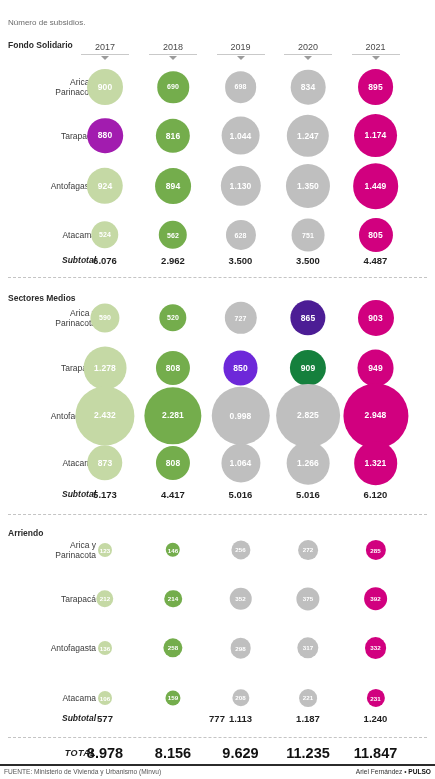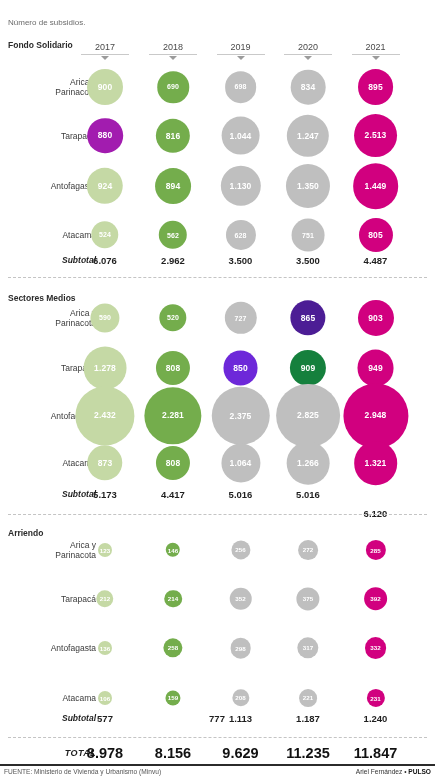--- a/index.html
+++ b/index.html
@@ -128,21 +128,21 @@
       <div class="bubble small" style="left: 240.5px; top: 87px; width: 31.7036px; height: 31.7036px; background: rgb(191, 191, 191);">698</div>
       <div class="bubble" style="left: 308px; top: 87px; width: 34.6549px; height: 34.6549px; background: rgb(191, 191, 191);">834</div>
       <div class="bubble" style="left: 375.5px; top: 87px; width: 35.8999px; height: 35.8999px; background: rgb(209, 0, 127);">895</div>
       <div class="rowlabel" style="top: 135.5px;">
         <div>Tarapacá</div>
       </div>
       <div class="bubble" style="left: 105px; top: 135.5px; width: 35.5978px; height: 35.5978px; background: #a21caf;">880</div>
       <div class="bubble" style="left: 173px; top: 135.5px; width: 34.2789px; height: 34.2789px; background: rgb(116, 173, 76);">816</div>
       <div class="bubble" style="left: 240.5px; top: 135.5px; width: 38.7732px; height: 38.7732px; background: rgb(191, 191, 191);">1.044</div>
       <div class="bubble" style="left: 308px; top: 135.5px; width: 42.3755px; height: 42.3755px; background: rgb(191, 191, 191);">1.247</div>
-      <div class="bubble" style="left: 375.5px; top: 135.5px; width: 43.8944px; height: 43.8944px; background: rgb(209, 0, 127);">2.513</div>
+      <div class="bubble" style="left: 375.5px; top: 135.5px; width: 43.8944px; height: 43.8944px; background: rgb(209, 0, 127);">1.174</div>
       <div class="rowlabel" style="top: 186px;">
         <div>Antofagasta</div>
       </div>
       <div class="bubble" style="left: 105px; top: 186px; width: 36.4768px; height: 36.4768px; background: rgb(197, 217, 165);">924</div>
       <div class="bubble" style="left: 173px; top: 186px; width: 35.8798px; height: 35.8798px; background: rgb(116, 173, 76);">894</div>
       <div class="bubble" style="left: 240.5px; top: 186px; width: 40.3386px; height: 40.3386px; background: rgb(191, 191, 191);">1.130</div>
       <div class="bubble" style="left: 308px; top: 186px; width: 44.0908px; height: 44.0908px; background: rgb(191, 191, 191);">1.350</div>
       <div class="bubble" style="left: 375.5px; top: 186px; width: 45.6789px; height: 45.6789px; background: rgb(209, 0, 127);">1.449</div>
       <div class="rowlabel" style="top: 235px;">
         <div>Atacama</div>
@@ -175,37 +175,37 @@
       <div class="bubble" style="left: 105px; top: 368px; width: 42.899px; height: 42.899px; background: rgb(197, 217, 165);">1.278</div>
       <div class="bubble" style="left: 173px; top: 368px; width: 34.1104px; height: 34.1104px; background: rgb(116, 173, 76);">808</div>
       <div class="bubble" style="left: 240.5px; top: 368px; width: 34.9857px; height: 34.9857px; background: #6d28d9;">850</div>
       <div class="bubble" style="left: 308px; top: 368px; width: 36.1796px; height: 36.1796px; background: #15803d;">909</div>
       <div class="bubble" style="left: 375.5px; top: 368px; width: 36.967px; height: 36.967px; background: rgb(209, 0, 127);">949</div>
       <div class="rowlabel" style="top: 415.5px;">
         <div>Antofagasta</div>
       </div>
       <div class="bubble" style="left: 105px; top: 415.5px; width: 59.1784px; height: 59.1784px; background: rgb(197, 217, 165);">2.432</div>
       <div class="bubble" style="left: 173px; top: 415.5px; width: 57.3118px; height: 57.3118px; background: rgb(116, 173, 76);">2.281</div>
-      <div class="bubble" style="left: 240.5px; top: 415.5px; width: 58.4808px; height: 58.4808px; background: rgb(191, 191, 191);">2.375</div>
+      <div class="bubble" style="left: 240.5px; top: 415.5px; width: 58.4808px; height: 58.4808px; background: rgb(191, 191, 191);">0.998</div>
       <div class="bubble" style="left: 308px; top: 415.5px; width: 63.7809px; height: 63.7809px; background: rgb(191, 191, 191);">2.825</div>
       <div class="bubble" style="left: 375.5px; top: 415.5px; width: 65.1546px; height: 65.1546px; background: rgb(209, 0, 127);">2.948</div>
       <div class="rowlabel" style="top: 463px;">
         <div>Atacama</div>
       </div>
       <div class="bubble" style="left: 105px; top: 463px; width: 35.4559px; height: 35.4559px; background: rgb(197, 217, 165);">873</div>
       <div class="bubble" style="left: 173px; top: 463px; width: 34.1104px; height: 34.1104px; background: rgb(116, 173, 76);">808</div>
       <div class="bubble" style="left: 240.5px; top: 463px; width: 39.1428px; height: 39.1428px; background: rgb(191, 191, 191);">1.064</div>
       <div class="bubble" style="left: 308px; top: 463px; width: 42.6971px; height: 42.6971px; background: rgb(191, 191, 191);">1.266</div>
       <div class="bubble" style="left: 375.5px; top: 463px; width: 43.6147px; height: 43.6147px; background: rgb(209, 0, 127);">1.321</div>
       <div class="sublabel" style="top: 494px;">Subtotal</div>
       <div class="subval" style="left: 105px; top: 494px;">5.173</div>
       <div class="subval" style="left: 173px; top: 494px;">4.417</div>
       <div class="subval" style="left: 240.5px; top: 494px;">5.016</div>
       <div class="subval" style="left: 308px; top: 494px;">5.016</div>
-      <div class="subval" style="left: 375.5px; top: 494px; margin-top: 19px;">6.120</div>
+      <div class="subval" style="left: 375.5px; top: 494px;">6.120</div>
       <div class="divider" style="top: 514px;"></div>
       <div class="seclabel" style="top: 528px;">Arriendo</div>
       <div class="rowlabel" style="top: 550px;">
         <div>Arica y</div>
         <div>Parinacota</div>
       </div>
       <div class="bubble tiny" style="left: 105px; top: 550px; width: 14px; height: 14px; background: rgb(197, 217, 165);">123</div>
       <div class="bubble tiny" style="left: 173px; top: 550px; width: 14.4997px; height: 14.4997px; background: rgb(116, 173, 76);">146</div>
       <div class="bubble tiny" style="left: 240.5px; top: 550px; width: 19.2px; height: 19.2px; background: rgb(191, 191, 191);">256</div>
       <div class="bubble tiny" style="left: 308px; top: 550px; width: 19.7909px; height: 19.7909px; background: rgb(191, 191, 191);">272</div>

